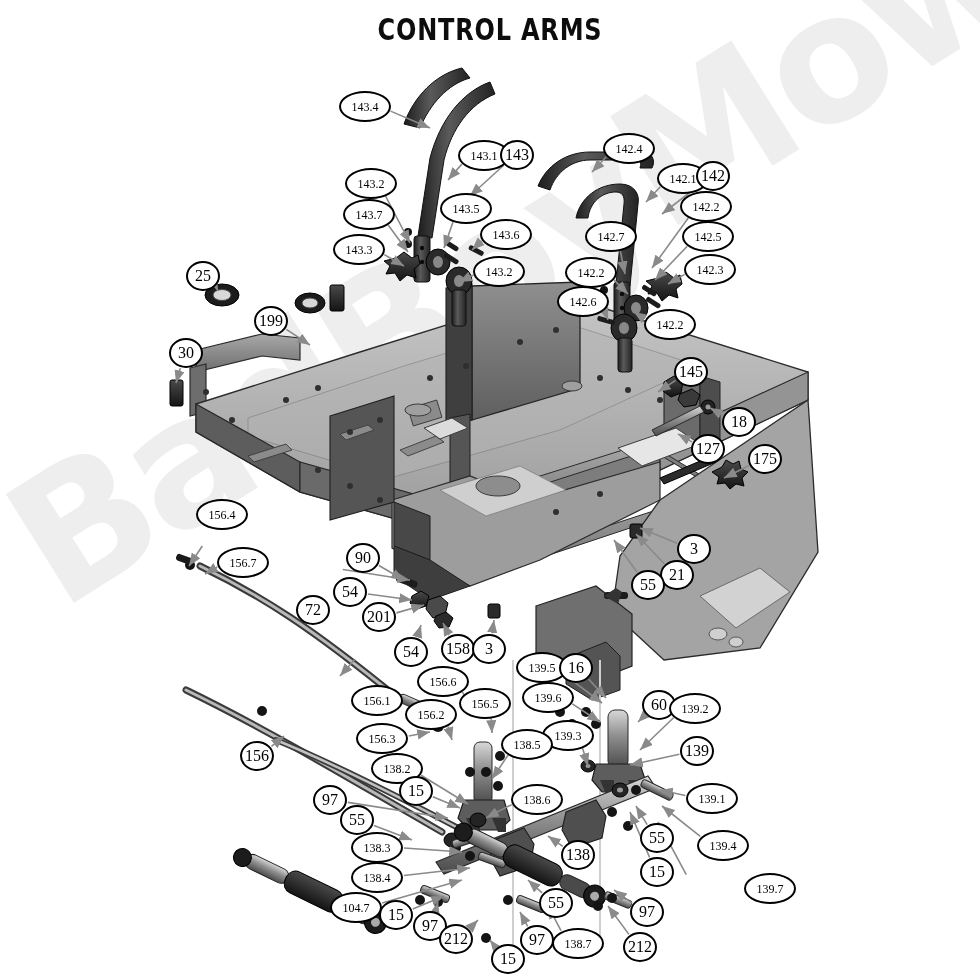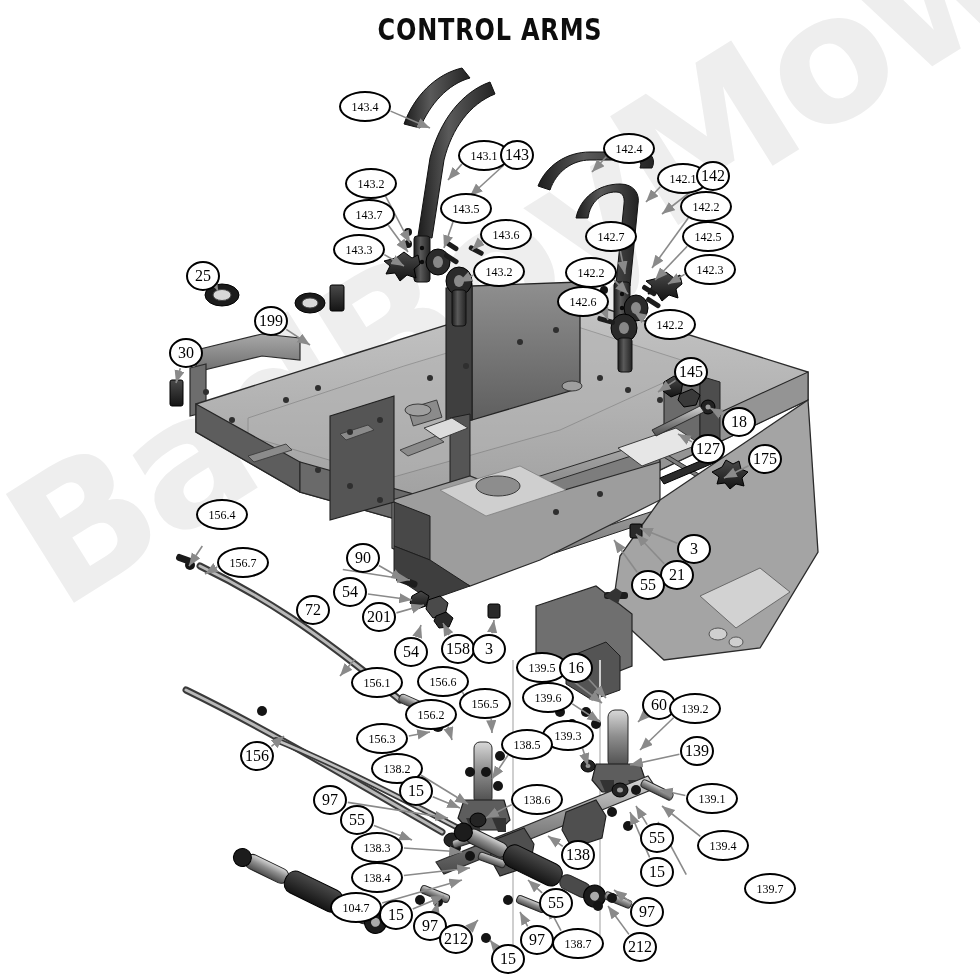--- a/index.html
+++ b/index.html
@@ -432,21 +432,21 @@
       <div class="cal s" style="left: 691px; top: 372px;">145</div>
       <div class="cal s" style="left: 739px; top: 422px;">18</div>
       <div class="cal s" style="left: 708px; top: 449px;">127</div>
       <div class="cal s" style="left: 765px; top: 459px;">175</div>
       <div class="cal m" style="left: 222px; top: 514px;">156.4</div>
       <div class="cal m" style="left: 243px; top: 562px;">156.7</div>
       <div class="cal s" style="left: 313px; top: 567px; margin-top: 28px;">72</div>
       <div class="cal s" style="left: 363px; top: 558px;">90</div>
       <div class="cal s" style="left: 350px; top: 592px;">54</div>
       <div class="cal s" style="left: 379px; top: 617px;">201</div>
-      <div class="cal m" style="left: 377px; top: 632px; margin-top: 35px;">156.1</div>
+      <div class="cal m" style="left: 377px; top: 650px; margin-top: 35px;">156.1</div>
       <div class="cal s" style="left: 411px; top: 652px;">54</div>
       <div class="cal s" style="left: 458px; top: 649px;">158</div>
       <div class="cal s" style="left: 489px; top: 649px;">3</div>
       <div class="cal s" style="left: 694px; top: 549px;">3</div>
       <div class="cal s" style="left: 677px; top: 575px;">21</div>
       <div class="cal s" style="left: 648px; top: 585px;">55</div>
       <div class="cal m" style="left: 542px; top: 667px;">139.5</div>
       <div class="cal s" style="left: 576px; top: 668px;">16</div>
       <div class="cal m" style="left: 548px; top: 697px;">139.6</div>
       <div class="cal s" style="left: 659px; top: 705px;">60</div>

